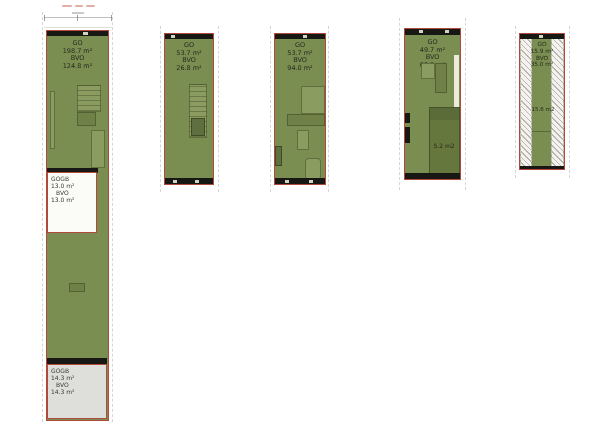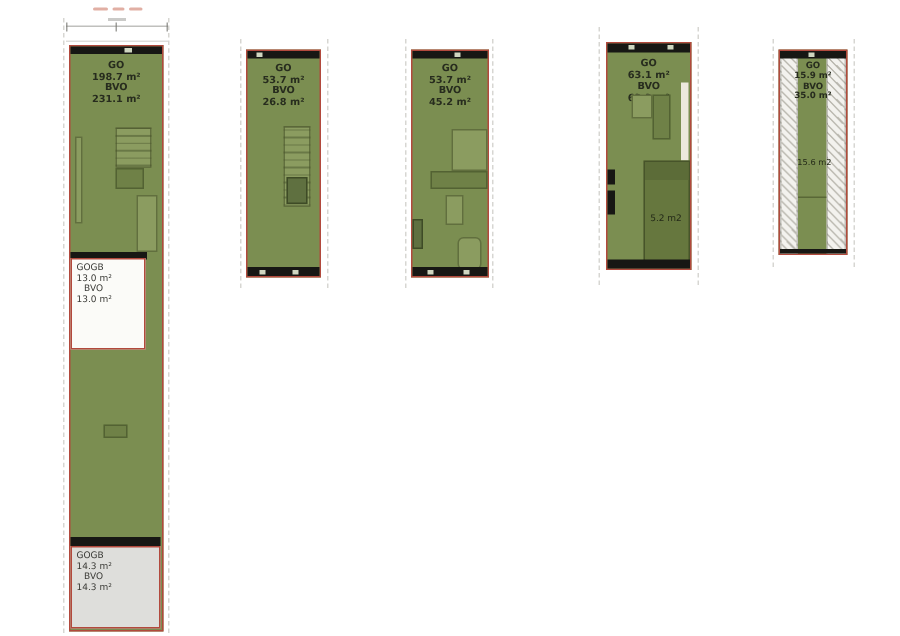--- a/index.html
+++ b/index.html
@@ -10,21 +10,21 @@
   .dimline{position:absolute;height:0;border-top:1px solid rgba(140,140,135,0.55);}
   .dimline .tick{position:absolute;top:-3px;width:1px;height:6px;background:rgba(120,120,115,0.7);}
   .redmark{position:absolute;height:2px;background:rgba(200,110,90,0.55);border-radius:1px;}
   .graymark{position:absolute;height:1.5px;background:rgba(150,150,145,0.5);}
   
   .plan{position:absolute;box-sizing:border-box;background:#7b8e51;border:1.5px solid #b2493d;}
   .topwall{position:absolute;left:0;right:0;top:0;height:5px;background:#171714;}
   .botwall{position:absolute;left:0;right:0;bottom:0;height:6px;background:#171714;}
   .notch{position:absolute;height:3px;background:#cfd6c0;top:1px;}
   .arealabel{position:absolute;left:0;right:0;text-align:center;color:#272c1e;
-             font-size:6.5px;line-height:7.6px;font-weight:700;}
+             font-size:6.5px;line-height:7.6px;font-weight:400;}
   .fixture{position:absolute;box-sizing:border-box;}
   .f-light{background:#8b9c60;border:1px solid rgba(70,82,40,0.6);}
   .f-mid{background:#6f8147;border:1px solid rgba(60,72,34,0.55);}
   .f-dark{background:#5f7040;border:1px solid rgba(40,50,22,0.6);}
   .stairs{background-image:repeating-linear-gradient(0deg,rgba(55,66,30,.4) 0 1px,transparent 1px 5px);}
   .gogb{position:absolute;box-sizing:border-box;border:1px solid #b2493d;color:#3a3a36;
         font-size:6px;line-height:7px;padding:2px 0 0 3px;text-align:left;}
   .gogb-white{background:#fbfbf8;}
   .gogb-gray{background:#dededb;}
   .blackbar{position:absolute;background:#171714;}
@@ -63,21 +63,21 @@
   <div class="dimline" style="left:44px;top:27px;width:68px;border-top-color:rgba(160,160,155,0.35);"></div>
 
   <div class="plan" style="left:46px;top:30px;width:63px;height:391px;">
     <div class="topwall">
       <div class="notch" style="left:36px;width:5px;"></div>
     </div>
     <div class="arealabel" style="top:9px;">
       <div>GO</div>
       <div>198.7 m²</div>
       <div>BVO</div>
-      <div>231.1 m²</div>
+      <div>124.8 m²</div>
     </div>
 
     <div class="fixture f-light stairs" style="left:30px;top:54px;width:24px;height:27px;"></div>
     <div class="fixture f-mid" style="left:30px;top:81px;width:19px;height:14px;"></div>
     <div class="fixture f-light" style="left:44px;top:99px;width:14px;height:38px;"></div>
     <div class="fixture f-light" style="left:3px;top:60px;width:5px;height:58px;"></div>
 
     <div class="blackbar" style="left:0;top:137px;width:51px;height:5px;"></div>
     <div class="gogb gogb-white" style="left:0px;top:141px;width:50px;height:61px;">
       <div>GOGB</div>
@@ -115,40 +115,40 @@
   </div>
 
   <div class="plan" style="left:274px;top:33px;width:52px;height:152px;">
     <div class="topwall">
       <div class="notch" style="left:28px;width:4px;"></div>
     </div>
     <div class="arealabel" style="top:8px;">
       <div>GO</div>
       <div>53.7 m²</div>
       <div>BVO</div>
-      <div>45.2 m²</div>
+      <div>94.0 m²</div>
     </div>
     <div class="fixture f-light" style="left:26px;top:52px;width:24px;height:28px;"></div>
     <div class="fixture f-mid" style="left:12px;top:80px;width:38px;height:12px;"></div>
     <div class="fixture f-light" style="left:22px;top:96px;width:12px;height:20px;"></div>
     <div class="fixture f-dark" style="left:0px;top:112px;width:7px;height:20px;"></div>
     <div class="fixture f-light" style="left:30px;top:124px;width:16px;height:22px;border-radius:4px;"></div>
     <div class="botwall"></div>
     <div class="notch" style="left:10px;width:4px;top:auto;bottom:1px;"></div>
     <div class="notch" style="left:34px;width:4px;top:auto;bottom:1px;"></div>
   </div>
 
   <div class="plan" style="left:404px;top:28px;width:57px;height:152px;">
     <div class="topwall" style="height:6px;">
       <div class="notch" style="left:14px;width:4px;"></div>
       <div class="notch" style="left:40px;width:4px;"></div>
     </div>
     <div class="arealabel" style="top:10px;">
       <div>GO</div>
-      <div>63.1 m²</div>
+      <div>49.7 m²</div>
       <div>BVO</div>
       <div>63.3 m²</div>
     </div>
     <div class="fixture f-light" style="left:16px;top:34px;width:14px;height:16px;"></div>
     <div class="fixture f-mid" style="left:30px;top:34px;width:12px;height:30px;"></div>
     <div class="fixture" style="left:49px;top:26px;width:5px;height:52px;background:#ece9dd;"></div>
 
     <div class="darkroom" style="left:24px;top:78px;width:31px;height:71px;">
       <div style="position:absolute;left:0;right:0;top:0;height:12px;background:#5c6c38;"></div>
     </div>

